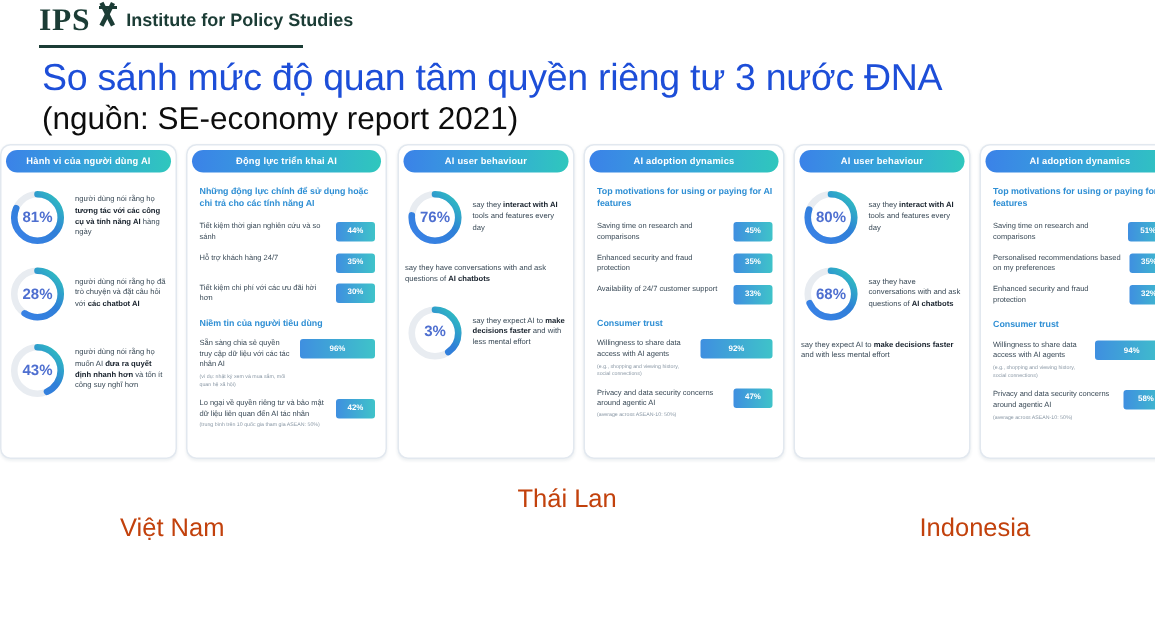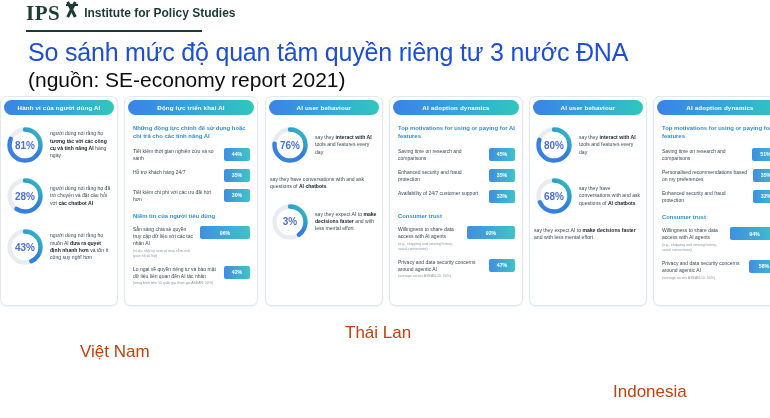--- a/index.html
+++ b/index.html
@@ -51,21 +51,21 @@
   .dyn-row{display:flex;align-items:flex-start;justify-content:space-between;gap:5px;margin-bottom:7px;}
   .dyn-lab{font-size:5px;line-height:1.42;color:#3a4a57;flex:1;}
   .dyn-note{font-size:3.5px;line-height:1.4;color:#8b99a6;margin-top:1.5px;}
   .bar{height:13px;border-radius:2px;display:flex;align-items:center;justify-content:center;flex:none;
     background:linear-gradient(90deg,#3f8fe0 0%,#3fc3c9 100%);}
   .bar span{font-size:5.3px;font-weight:bold;color:#ffffff;}
   
   .caption{position:absolute;font-size:17px;color:#c2410c;}
   .cap1{left:80px;top:342px;}
   .cap2{left:345px;top:323px;}
-  .cap3{left:613px;top:342px;margin-top:40px;}
+  .cap3{left:613px;top:342px;}
 </style>
 </head>
 <body>
 
 <div class="logo-bar">
   <div class="logo-wrap">
     <div class="logo-ips">IPS</div>
     <div class="logo-mark">
         <i></i>
         <i></i>

